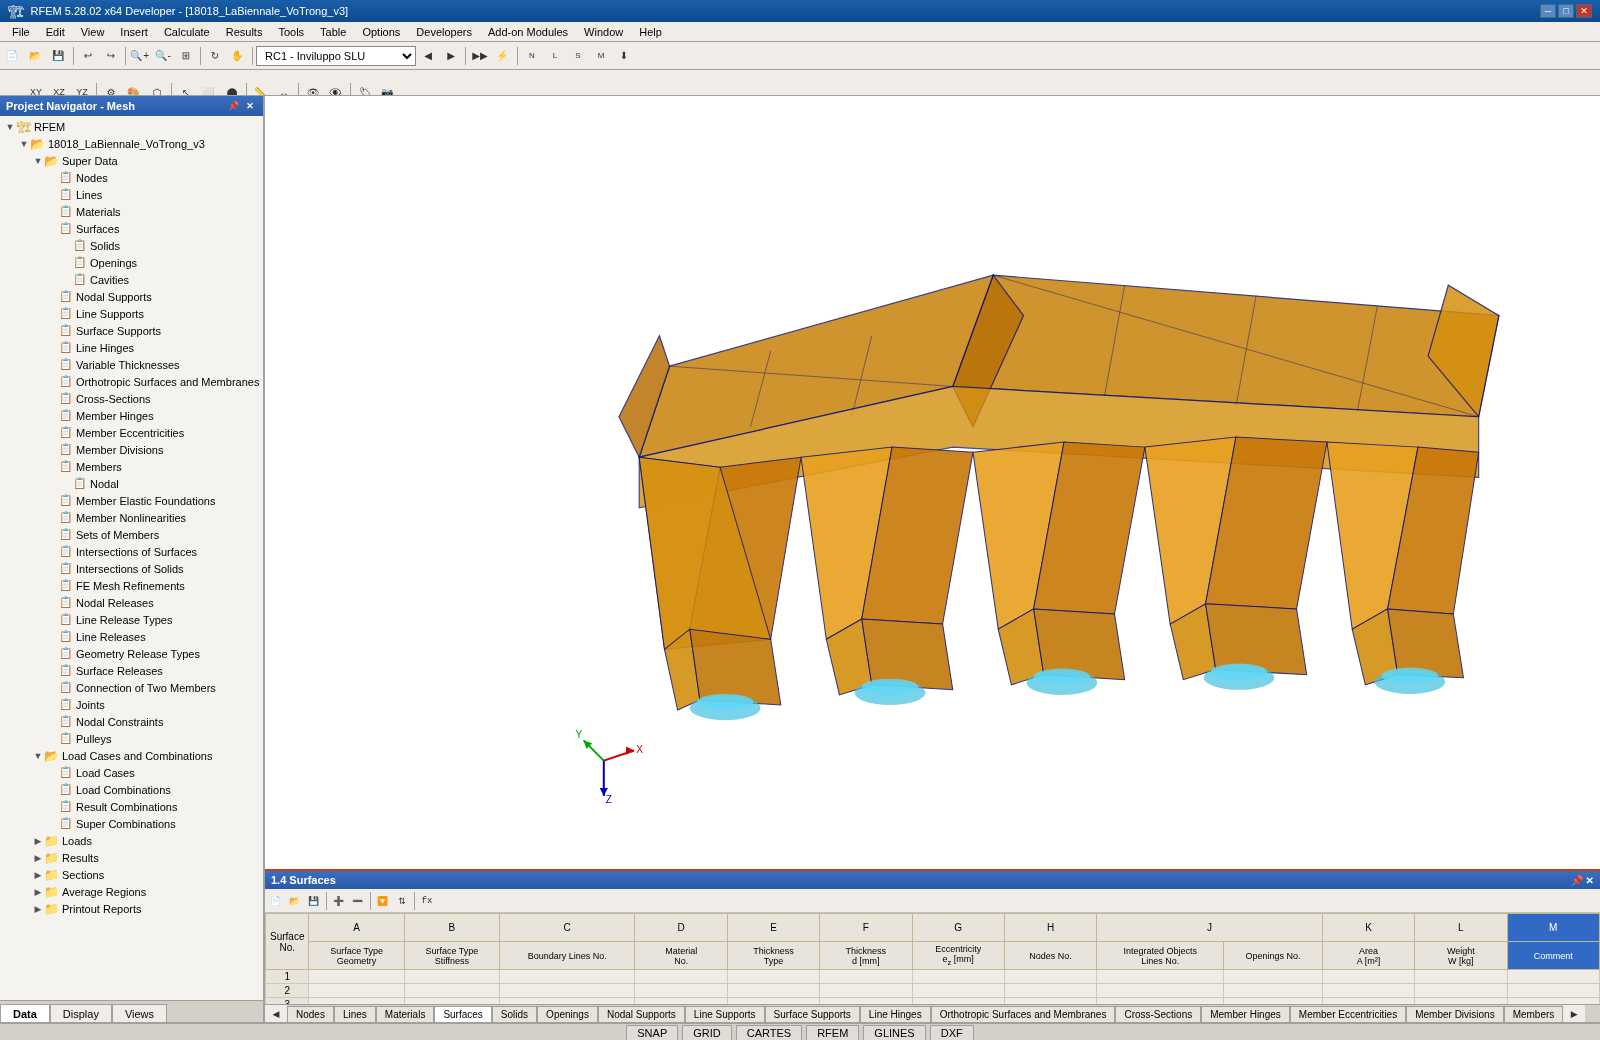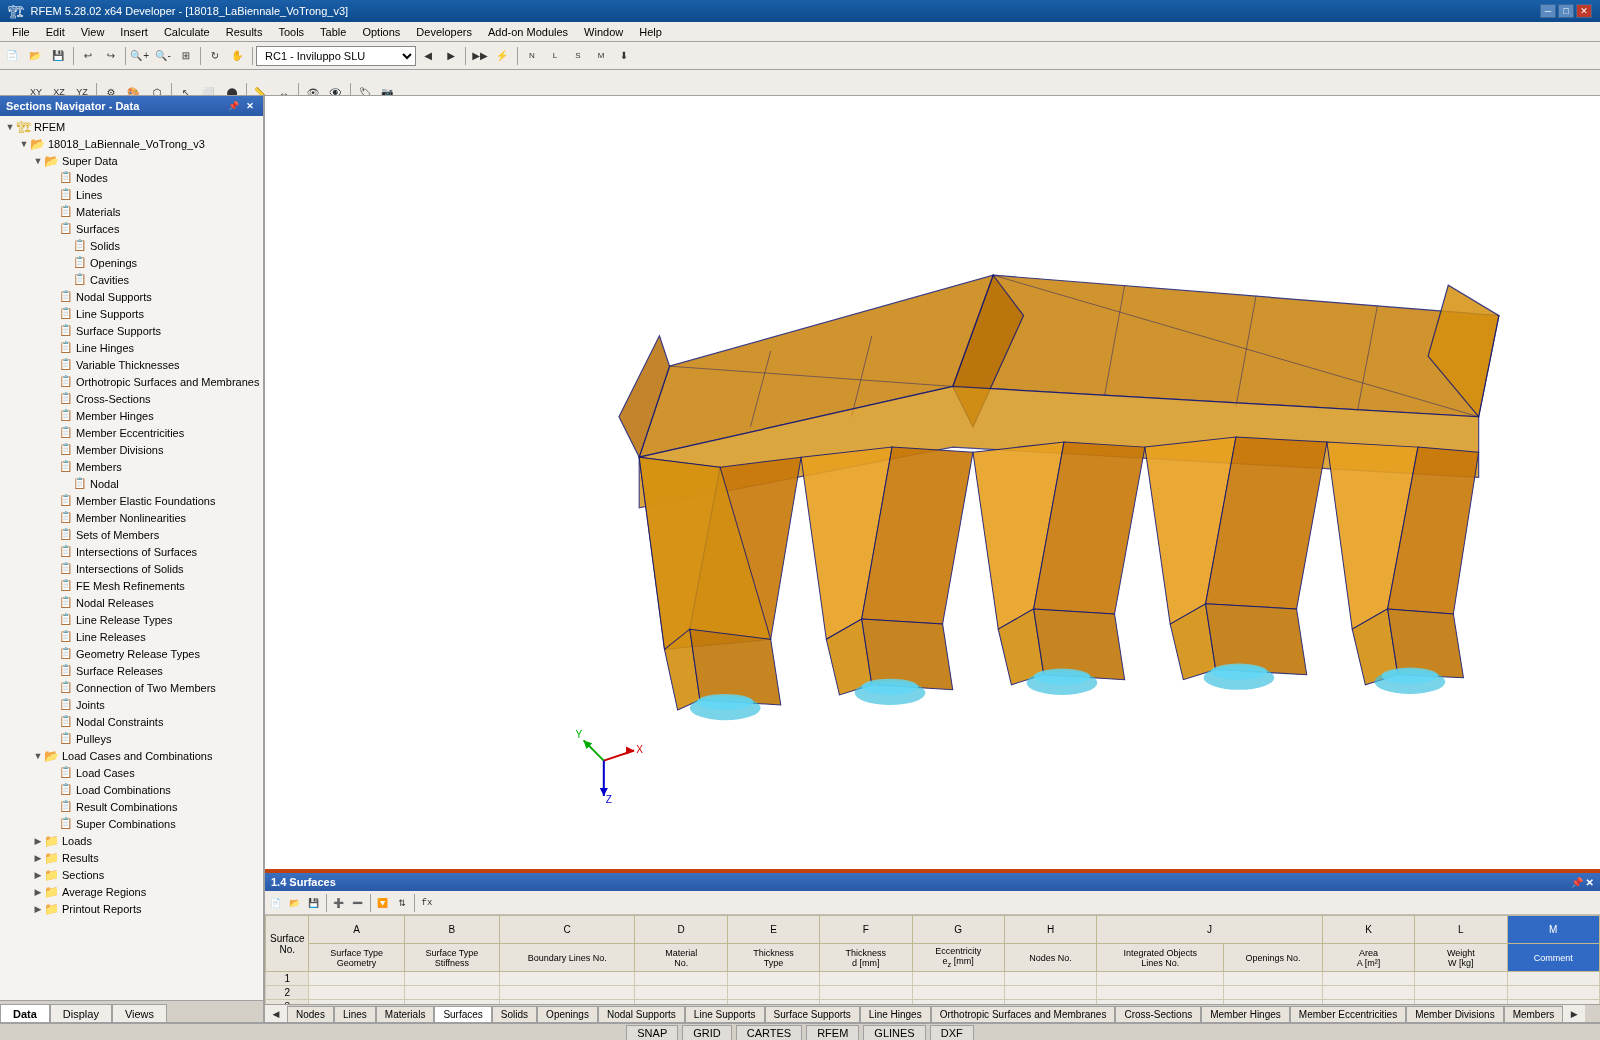--- a/index.html
+++ b/index.html
@@ -160,21 +160,21 @@
 
     
     #viewport svg {
       width: 100%;
       height: 100%;
     }
 
     
     #data-panel {
       height: 135px;
-      border-top: 4px solid #c2410c;
+      border-top: 2px solid #c2410c;
       display: flex;
       flex-direction: column;
       background: #f0ede8;
     }
     #data-panel-header {
       background: linear-gradient(to bottom, #3a6fc0, #2a5aa8);
       color: white;
       height: 18px;
       display: flex;
       align-items: center;
@@ -353,21 +353,21 @@
   <div class="toolbar-btn">👁‍🗨</div>
   <div class="toolbar-sep"></div>
   <div class="toolbar-btn">🏷</div>
   <div class="toolbar-btn">📷</div>
 </div>
 
 <div id="main-layout">
 
   <div id="left-panel">
     <div id="left-panel-header">
-      <span>Sections Navigator - Data</span>
+      <span>Project Navigator - Mesh</span>
       <div class="panel-btns">
         <div class="panel-btn">📌</div>
         <div class="panel-btn">✕</div>
       </div>
     </div>
     <div id="tree-container">
         <div class="tree-item" style="padding-left: 4px;">
           <span class="expand-icon">▼</span>
           <span class="folder-icon folder-yellow">🏗</span>
           <span class="label">RFEM</span>

